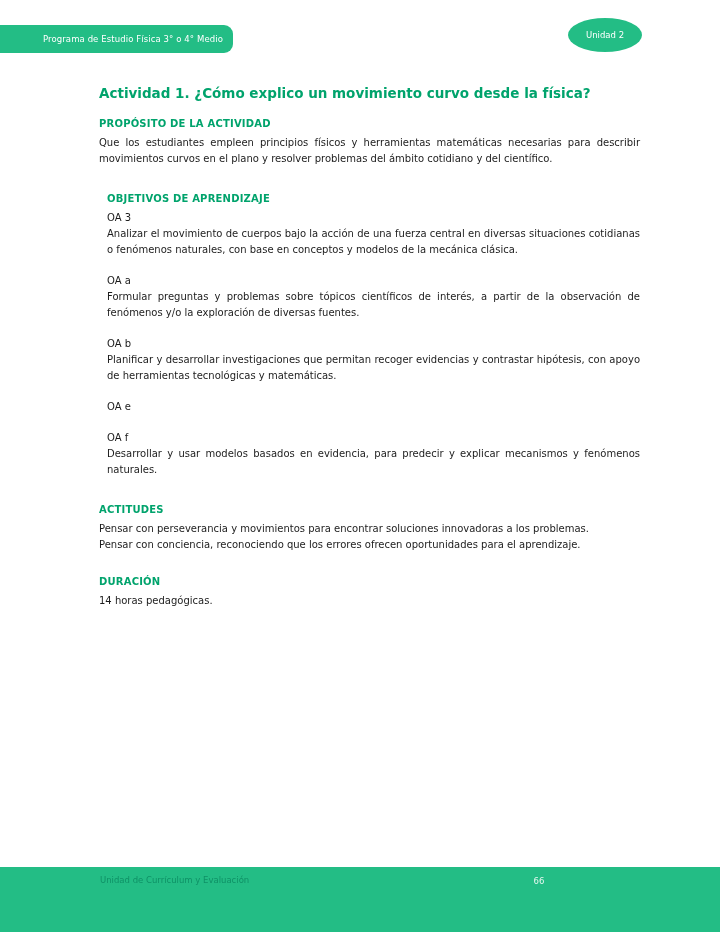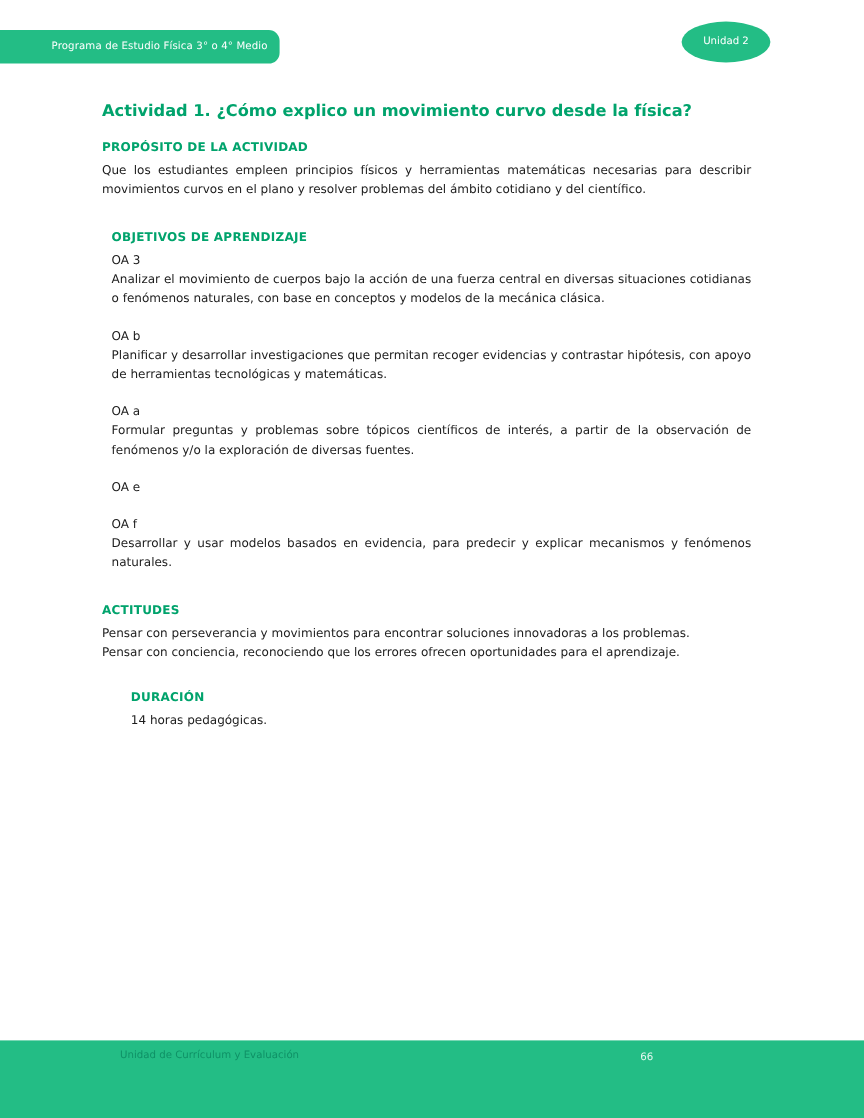--- a/index.html
+++ b/index.html
@@ -16,37 +16,37 @@
     padding-right:10px;box-sizing:border-box;
     color:#ffffff;font-size:8.5px;letter-spacing:.1px;
   }
   .unit-badge{
     position:absolute;top:18px;left:568px;width:74px;height:34px;
     background:#23bd85;border-radius:50%;
     display:flex;align-items:center;justify-content:center;
     color:#ffffff;font-size:8.5px;
   }
   
-  .content{position:absolute;top:84px;left:85px;width:541px;}
+  .content{position:absolute;top:84px;left:99px;width:541px;}
   .page-title{
     margin:0 0 14px 0;font-size:13.5px;font-weight:bold;color:#00a36c;
     line-height:18px;
   }
   .sec-heading{
     margin:0 0 3px 0;font-size:10px;font-weight:bold;color:#00a36c;
     letter-spacing:.2px;line-height:16px;
   }
   .body-text{margin:0;font-size:10px;line-height:16px;text-align:justify;}
   .line-text{margin:0;font-size:10px;line-height:16px;}
   .objetivos{margin:24px 0 0 8px;}
   .oa-item{margin:0 0 15px 0;}
   .oa-item:last-child{margin-bottom:0;}
   .oa-code{font-size:10px;line-height:16px;}
   .actitudes{margin-top:24px;}
-  .duracion{margin-top:21px;margin-left:24px;}
+  .duracion{margin-top:21px;}
   
   .footer-bar{
     position:absolute;top:867px;left:0;width:720px;height:65px;
     background:#23bd85;box-sizing:border-box;padding:7px 0 0 100px;
   }
   .footer-text{font-size:8.5px;line-height:13px;color:#0f9166;}
   .footer-page{
     position:absolute;top:9px;left:524px;width:30px;text-align:center;
     font-size:8.5px;color:#e6f7f0;
   }
@@ -72,27 +72,27 @@
 
   <div class="objetivos">
     <h2 class="sec-heading">OBJETIVOS DE APRENDIZAJE</h2>
 
     <div class="oa-item">
       <div class="oa-code">OA 3</div>
       <p class="body-text">Analizar el movimiento de cuerpos bajo la acción de una fuerza central en diversas situaciones cotidianas o fenómenos naturales, con base en conceptos y modelos de la mecánica clásica.</p>
     </div>
 
     <div class="oa-item">
-      <div class="oa-code">OA b</div>
-      <p class="body-text">Planificar y desarrollar investigaciones que permitan recoger evidencias y contrastar hipótesis, con apoyo de herramientas tecnológicas y matemáticas.</p>
+      <div class="oa-code">OA a</div>
+      <p class="body-text">Formular preguntas y problemas sobre tópicos científicos de interés, a partir de la observación de fenómenos y/o la exploración de diversas fuentes.</p>
     </div>
 
     <div class="oa-item">
-      <div class="oa-code">OA a</div>
-      <p class="body-text">Formular preguntas y problemas sobre tópicos científicos de interés, a partir de la observación de fenómenos y/o la exploración de diversas fuentes.</p>
+      <div class="oa-code">OA b</div>
+      <p class="body-text">Planificar y desarrollar investigaciones que permitan recoger evidencias y contrastar hipótesis, con apoyo de herramientas tecnológicas y matemáticas.</p>
     </div>
 
     <div class="oa-item">
       <div class="oa-code">OA e</div>
     </div>
 
     <div class="oa-item">
       <div class="oa-code">OA f</div>
       <p class="body-text">Desarrollar y usar modelos basados en evidencia, para predecir y explicar mecanismos y fenómenos naturales.</p>
     </div>

